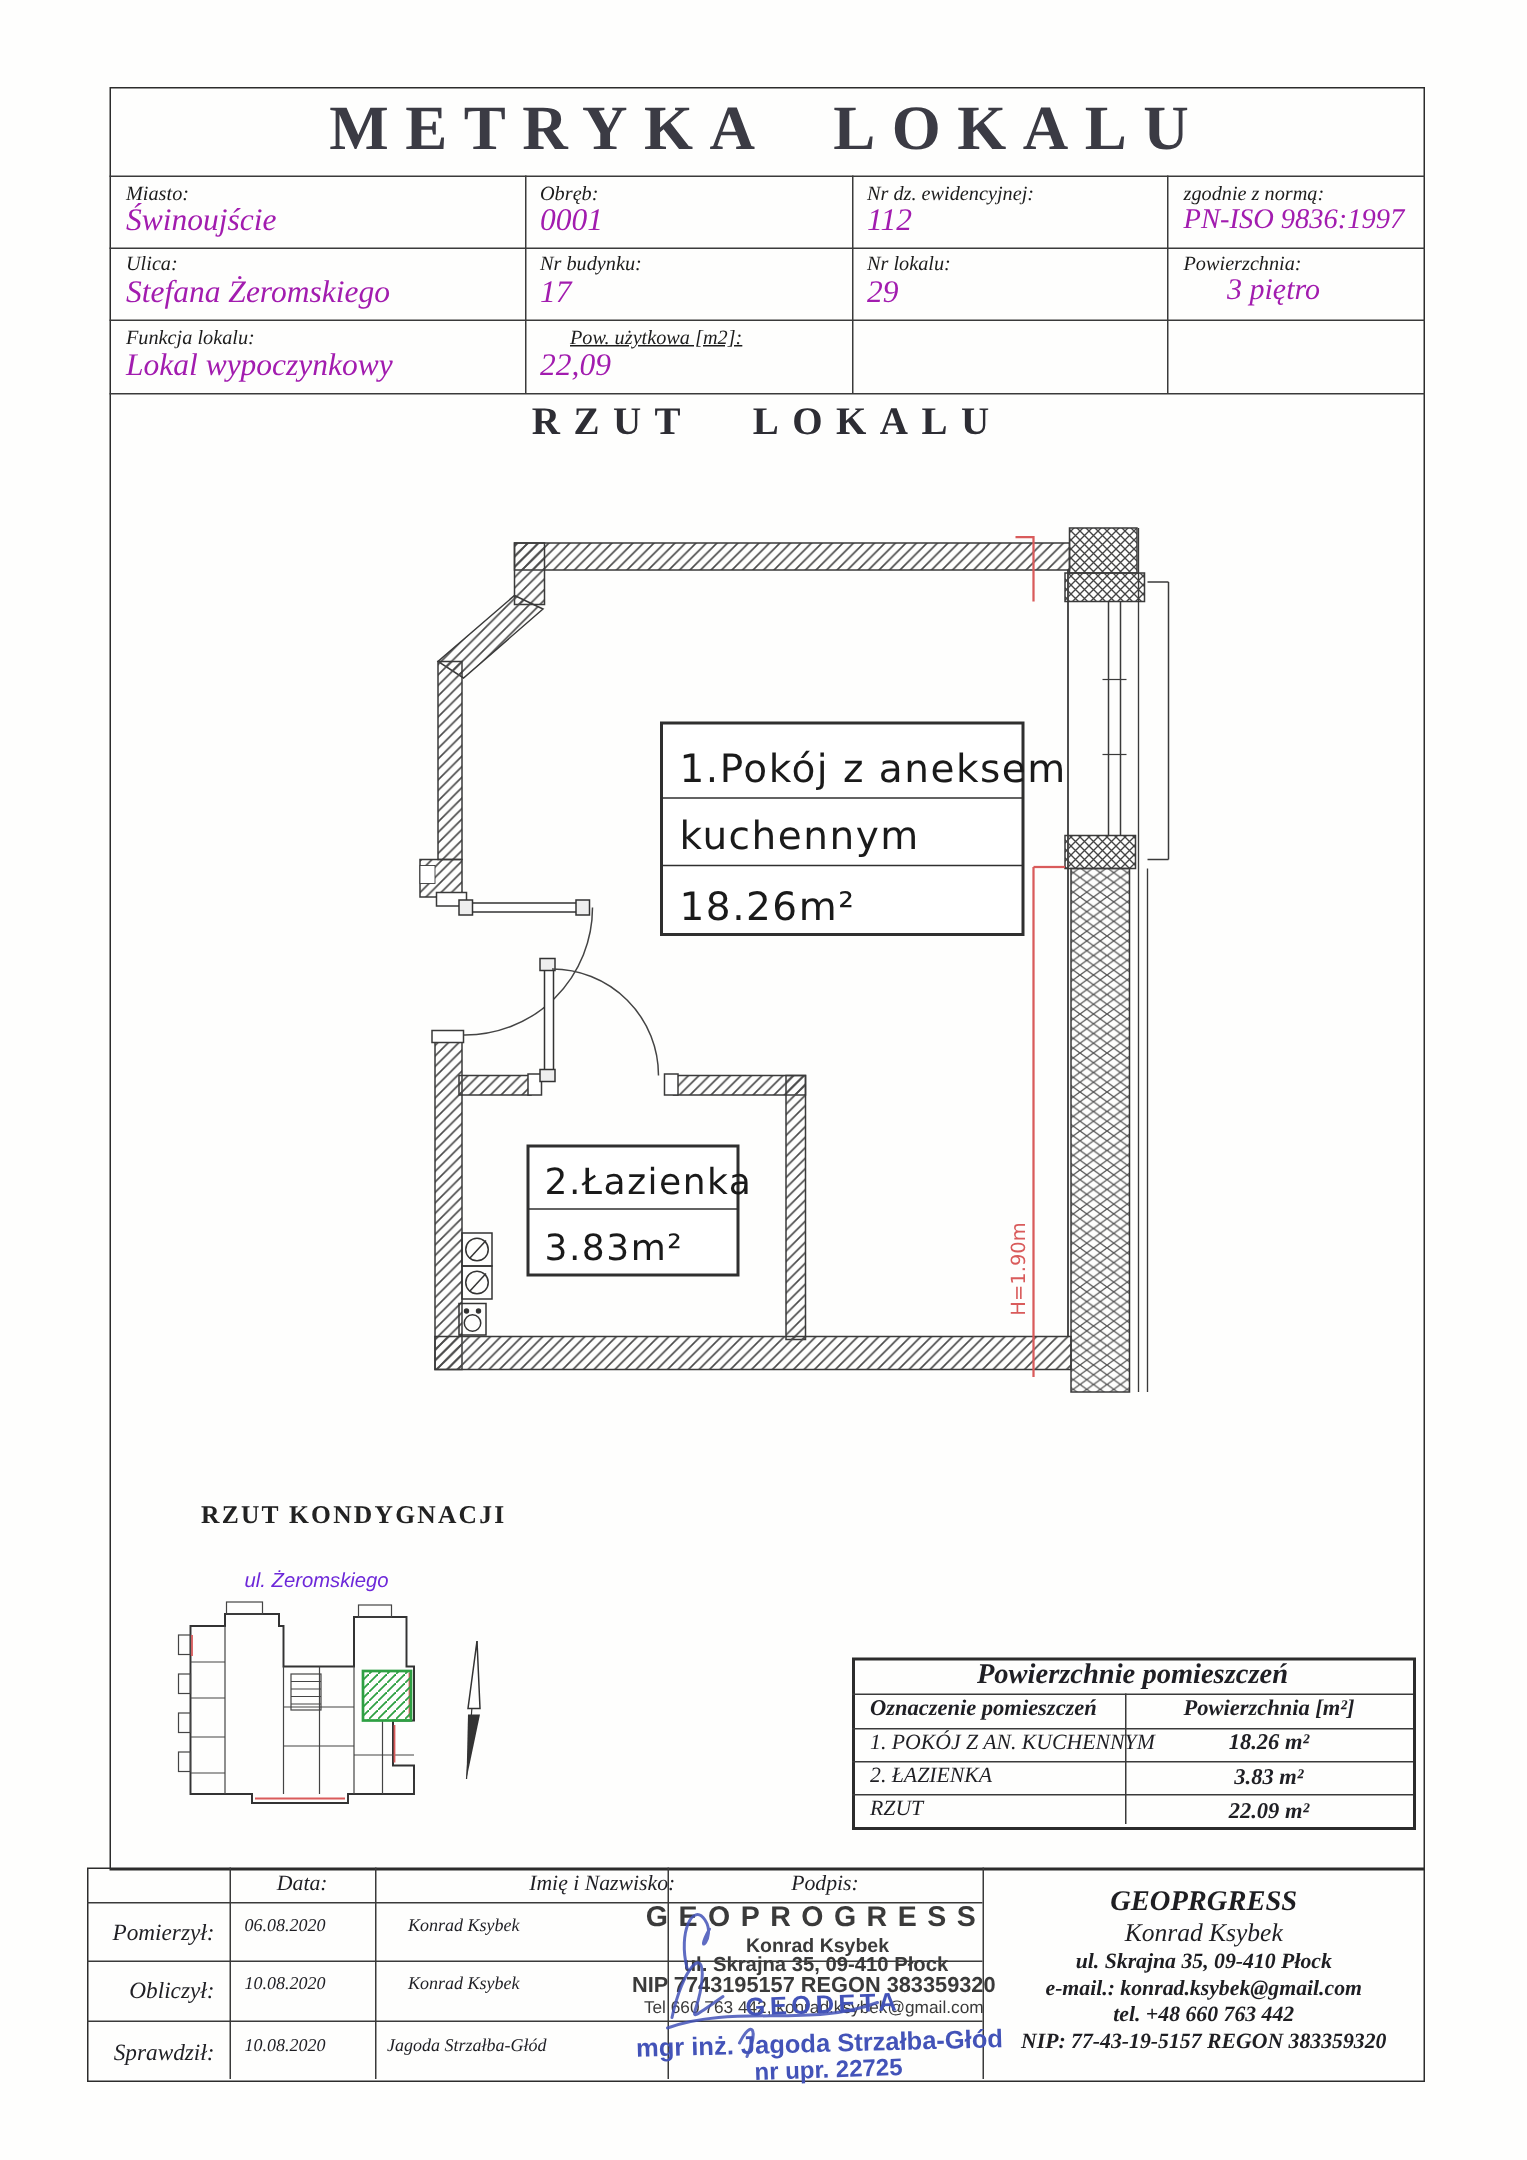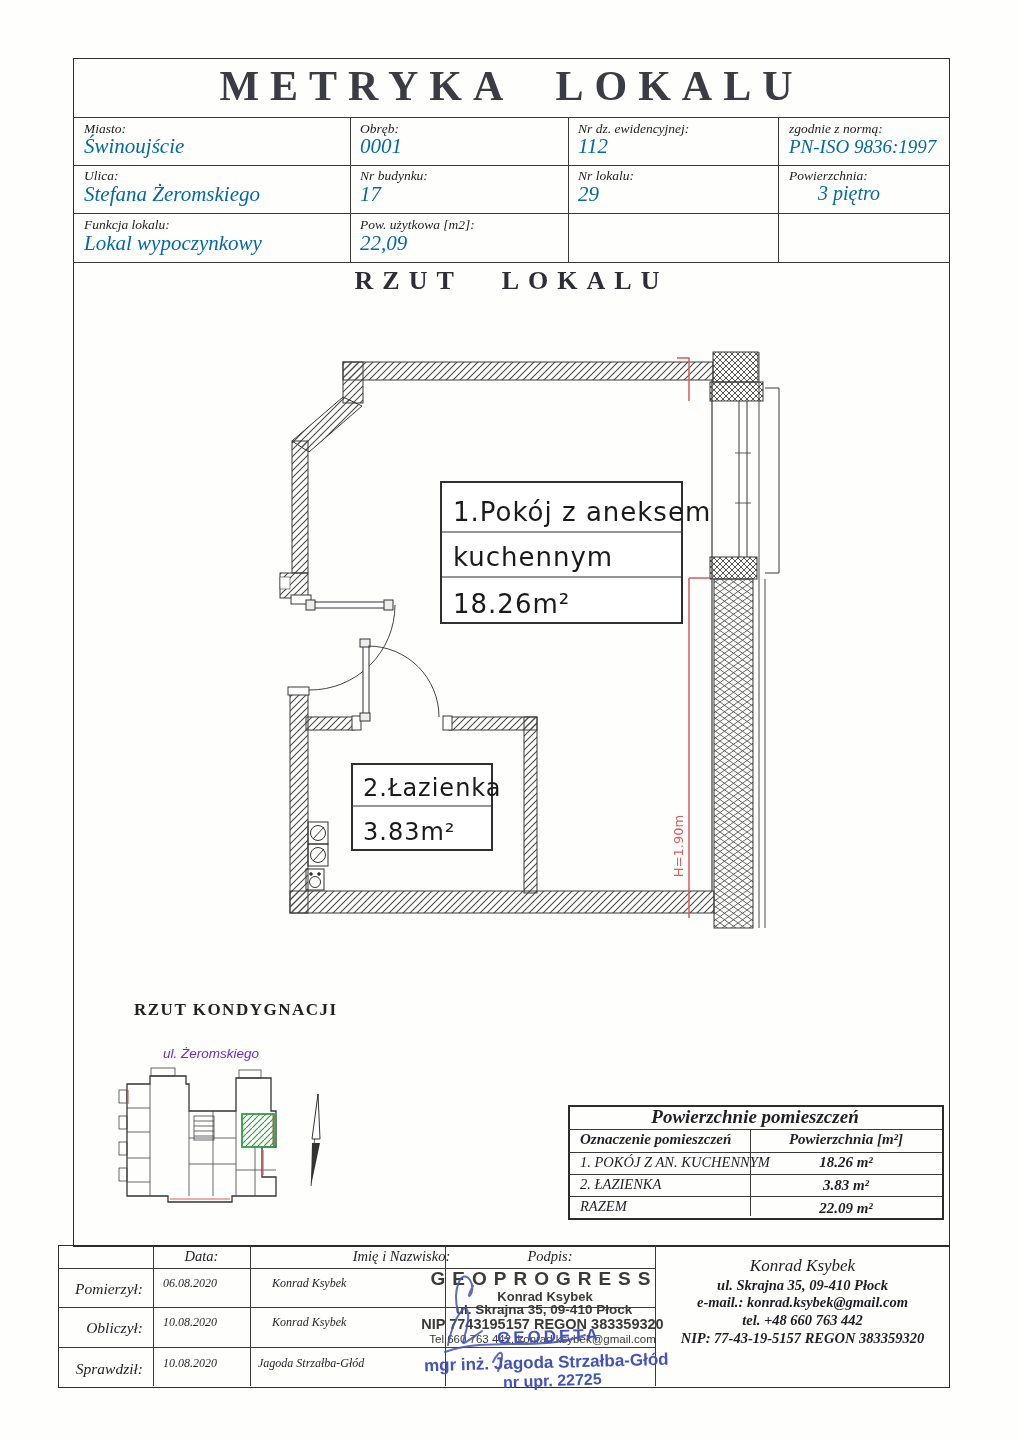--- a/index.html
+++ b/index.html
@@ -5,21 +5,21 @@
   html,body{margin:0;padding:0;background:#e8e8e8;}
   .page{position:relative;width:1018px;height:1440px;background:#fefefd;overflow:hidden;
         font-family:"Liberation Serif", serif;color:#1f1f24;}
   .abs{position:absolute;}
   .ln{position:absolute;background:#3a3a3a;}
   .doc-title{position:absolute;left:73px;top:62px;width:877px;text-align:center;
              font-size:42px;font-weight:bold;letter-spacing:11px;word-spacing:22px;color:#3b3b44;}
   .sec-title{position:absolute;left:73px;top:266px;width:877px;text-align:center;
              font-size:26px;font-weight:bold;letter-spacing:9px;word-spacing:24px;color:#2d2d34;}
   .lab{position:absolute;font-style:italic;font-size:13.5px;color:#1c1c1c;white-space:nowrap;}
-  .val{position:absolute;font-style:italic;font-size:21px;color:#0369a1;white-space:nowrap;}
+  .val{position:absolute;font-style:italic;font-size:21px;color:#a21caf;white-space:nowrap;}
   .kond-title{position:absolute;font-weight:bold;font-size:17px;letter-spacing:1.5px;color:#222;}
   .street{position:absolute;font-family:"Liberation Sans",sans-serif;font-style:italic;
           font-size:13.5px;color:#6d28d9;}
   .at-title{position:absolute;font-style:italic;font-weight:bold;font-size:19px;text-align:center;}
   .at-h{position:absolute;font-style:italic;font-weight:bold;font-size:15px;white-space:nowrap;}
   .at-c{position:absolute;font-style:italic;font-size:14.5px;white-space:nowrap;}
   .at-v{position:absolute;font-style:italic;font-weight:bold;font-size:15px;white-space:nowrap;text-align:center;}
   .ft-h{position:absolute;font-style:italic;font-size:14.5px;text-align:center;white-space:nowrap;}
   .ft-lab{position:absolute;font-style:italic;font-size:15.5px;text-align:right;white-space:nowrap;}
   .ft-val{position:absolute;font-style:italic;font-size:12px;white-space:nowrap;}
@@ -63,21 +63,21 @@
   <span class="val" style="left:84px;top:182px;">Stefana Żeromskiego</span>
   <span class="lab" style="left:360px;top:168px;">Nr budynku:</span>
   <span class="val" style="left:360px;top:182px;">17</span>
   <span class="lab" style="left:578px;top:168px;">Nr lokalu:</span>
   <span class="val" style="left:578px;top:182px;">29</span>
   <span class="lab" style="left:789px;top:168px;">Powierzchnia:</span>
   <span class="val" style="left:818px;top:182px;font-size:20px;">3 piętro</span>
 
   <span class="lab" style="left:84px;top:217px;">Funkcja lokalu:</span>
   <span class="val" style="left:84px;top:231px;">Lokal wypoczynkowy</span>
-  <span class="lab" style="left:360px;top:217px;">Pow. użytkowa [m2]:</span>
+  <span class="lab" style="left:380px;top:217px;text-decoration:underline;">Pow. użytkowa [m2]:</span>
   <span class="val" style="left:360px;top:231px;">22,09</span>
 
   <div class="sec-title">RZUT LOKALU</div>
 
   <svg class="abs" style="left:250px;top:335px;" width="560" height="615" viewBox="250 335 560 615">
     <defs>
       <pattern id="hatch" patternUnits="userSpaceOnUse" width="7" height="7">
         <path d="M0 7 L7 0 M-2 2 L2 -2 M5 9 L9 5" stroke="#4a4a4a" stroke-width="1.1" fill="none"></path>
       </pattern>
       <pattern id="lat" patternUnits="userSpaceOnUse" width="9" height="13">
@@ -219,21 +219,21 @@
   <div class="ln" style="left:568px;top:1174px;width:374px;height:1.2px;"></div>
   <div class="ln" style="left:568px;top:1196px;width:374px;height:1.2px;"></div>
   <div class="ln" style="left:750px;top:1129px;width:1.2px;height:87px;"></div>
   <div class="at-title" style="left:568px;top:1106px;width:374px;">Powierzchnie pomieszczeń</div>
   <div class="at-h" style="left:580px;top:1131px;">Oznaczenie pomieszczeń</div>
   <div class="at-h" style="left:750px;top:1131px;width:192px;text-align:center;">Powierzchnia [m²]</div>
   <div class="at-c" style="left:580px;top:1154px;">1. POKÓJ Z AN. KUCHENNYM</div>
   <div class="at-v" style="left:750px;top:1154px;width:192px;">18.26 m²</div>
   <div class="at-c" style="left:580px;top:1176px;">2. ŁAZIENKA</div>
   <div class="at-v" style="left:750px;top:1177px;width:192px;">3.83 m²</div>
-  <div class="at-c" style="left:580px;top:1198px;">RAZEM</div>
+  <div class="at-c" style="left:580px;top:1198px;">RZUT</div>
   <div class="at-v" style="left:750px;top:1200px;width:192px;">22.09 m²</div>
 
   <div class="abs" style="left:58px;top:1245px;width:890px;height:141px;border:1.6px solid #2c2c2c;"></div>
   <div class="ln" style="left:58px;top:1268px;width:597px;height:1.2px;"></div>
   <div class="ln" style="left:58px;top:1307px;width:597px;height:1.2px;"></div>
   <div class="ln" style="left:58px;top:1347px;width:597px;height:1.2px;"></div>
   <div class="ln" style="left:153px;top:1245px;width:1.2px;height:141px;"></div>
   <div class="ln" style="left:250px;top:1245px;width:1.2px;height:141px;"></div>
   <div class="ln" style="left:445px;top:1245px;width:1.2px;height:141px;"></div>
   <div class="ln" style="left:655px;top:1245px;width:1.2px;height:141px;"></div>
@@ -266,20 +266,21 @@
       <path d="M448,1345 C455,1312 470,1296 468,1320 C466,1344 452,1352 482,1331"></path>
       <path d="M445,1352 C490,1336 540,1352 585,1335"></path>
       <path d="M493,1362 C501,1346 506,1352 498,1371"></path>
     </g>
   </svg>
   <div class="blue" style="left:497px;top:1327px;font-size:17px;letter-spacing:3px;transform:rotate(-2deg);">GEODETA</div>
   <div class="blue" style="left:424px;top:1353px;font-size:17px;transform:rotate(-1.5deg);">mgr inż. Jagoda Strzałba-Głód</div>
   <div class="blue" style="left:503px;top:1372px;font-size:16px;transform:rotate(-2deg);">nr upr. 22725</div>
 
   <div class="cbox">
+    <div class="c1">GEOPRGRESS</div>
     <div class="c2">Konrad Ksybek</div>
     <div class="c3">ul. Skrajna 35, 09-410 Płock</div>
     <div class="c3">e-mail.: konrad.ksybek@gmail.com</div>
     <div class="c3">tel. +48 660 763 442</div>
     <div class="c3">NIP:  77-43-19-5157 REGON 383359320</div>
   </div>
 
 </div>
 
 </body></html>

